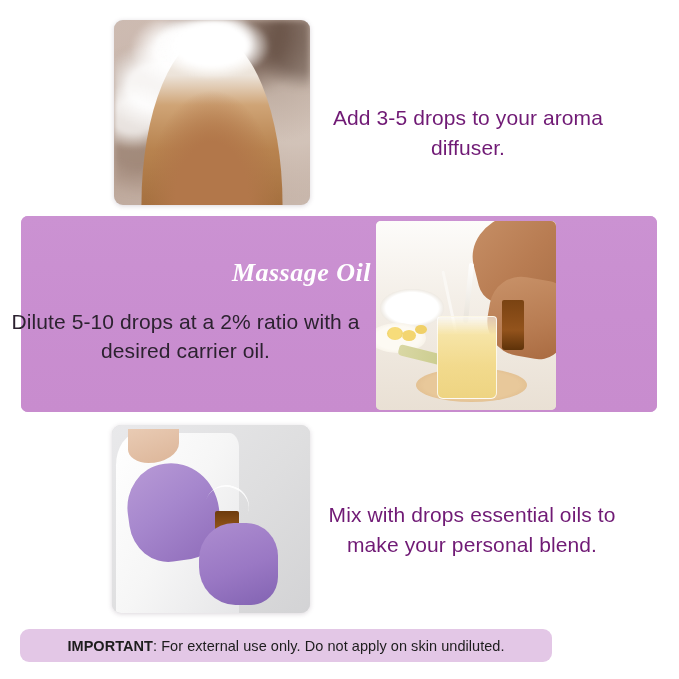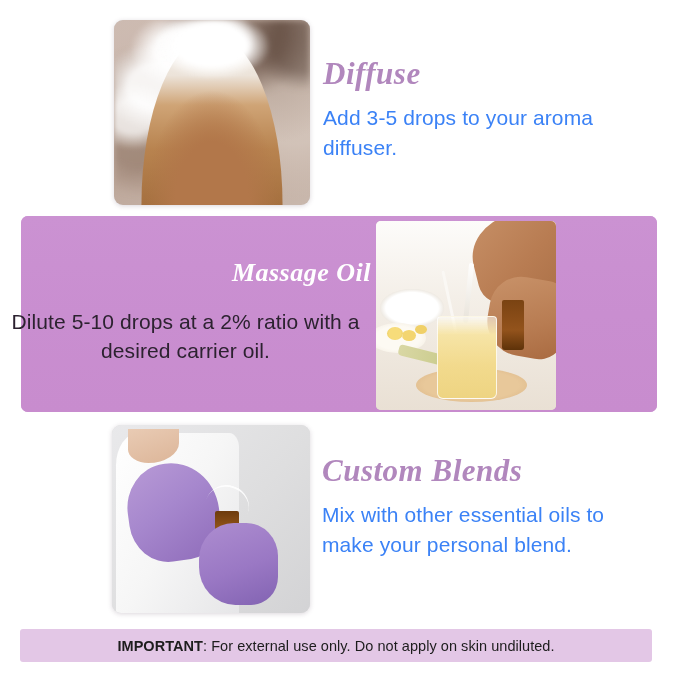--- a/index.html
+++ b/index.html
@@ -230,22 +230,23 @@
     font-family: "Liberation Serif", "DejaVu Serif", serif;
     font-style: italic;
     font-weight: bold;
     letter-spacing: 0.5px;
     white-space: nowrap;
   }
   .body-text {
     position: absolute;
     font-family: "Liberation Sans", sans-serif;
     font-weight: 300;
-    color: #3b82f6;
+    color: #701a75;
     letter-spacing: 0.1px;
+    text-align: center;
   }
 
   #heading-diffuse {
     left: 323px; top: 56px;
     font-size: 31px;
     color: #b187bd;
   }
   #text-diffuse {
     left: 323px; top: 103px;
     font-size: 21px;
@@ -275,23 +276,23 @@
   #text-blends {
     left: 322px; top: 500px;
     font-size: 21px;
     line-height: 30px;
     width: 300px;
   }
 
   
   #important-banner {
     position: absolute;
-    left: 20px; top: 629px; width: 632px; height: 33px;
+    left: 20px; top: 629px; width: 532px; height: 33px;
     background: #e3c7e6;
-    border-radius: 3px;
+    border-radius: 9px;
     display: flex;
     align-items: center;
     justify-content: center;
   }
   #important-banner .bannertext {
     font-family: "Liberation Sans", sans-serif;
     font-size: 14.5px;
     color: #1d1d1d;
     letter-spacing: 0.05px;
     white-space: nowrap;
@@ -306,21 +307,20 @@
 <div class="canvas">
 
   <div class="photo" id="photo-diffuser">
     <div class="layer diff-bg"></div>
     <div class="layer diff-darkblob"></div>
     <div class="layer diff-smoke"></div>
     <div class="layer diff-base"></div>
     <div class="layer diff-base-rim"></div>
   </div>
 
-  <div class="heading" id="heading-diffuse">Diffuse</div>
 
   <div class="body-text" id="text-diffuse">Add 3-5 drops to your aroma diffuser.</div>
 
   <div id="massage-band">
     <div class="band-fill"></div>
   </div>
 
   <div class="photo" id="photo-massage">
     <div class="layer mass-bg"></div>
     <div class="layer mass-table"></div>
@@ -344,21 +344,20 @@
   <div class="photo" id="photo-blends">
     <div class="layer bl-bg"></div>
     <div class="bl-coat"></div>
     <div class="bl-neck"></div>
     <div class="bl-hand1"></div>
     <div class="bl-drop"></div>
     <div class="bl-bottle"></div>
     <div class="bl-hand2"></div>
   </div>
 
-  <div class="heading" id="heading-blends">Custom Blends</div>
-
-  <div class="body-text" id="text-blends">Mix with other essential oils to make your personal blend.</div>
+
+  <div class="body-text" id="text-blends">Mix with drops essential oils to make your personal blend.</div>
 
   <div id="important-banner">
     <div class="bannertext"><span class="lead">IMPORTANT</span><span>: </span><span>For external use only. Do not apply on skin undiluted.</span></div>
   </div>
 
 </div>
 
 </body></html>

